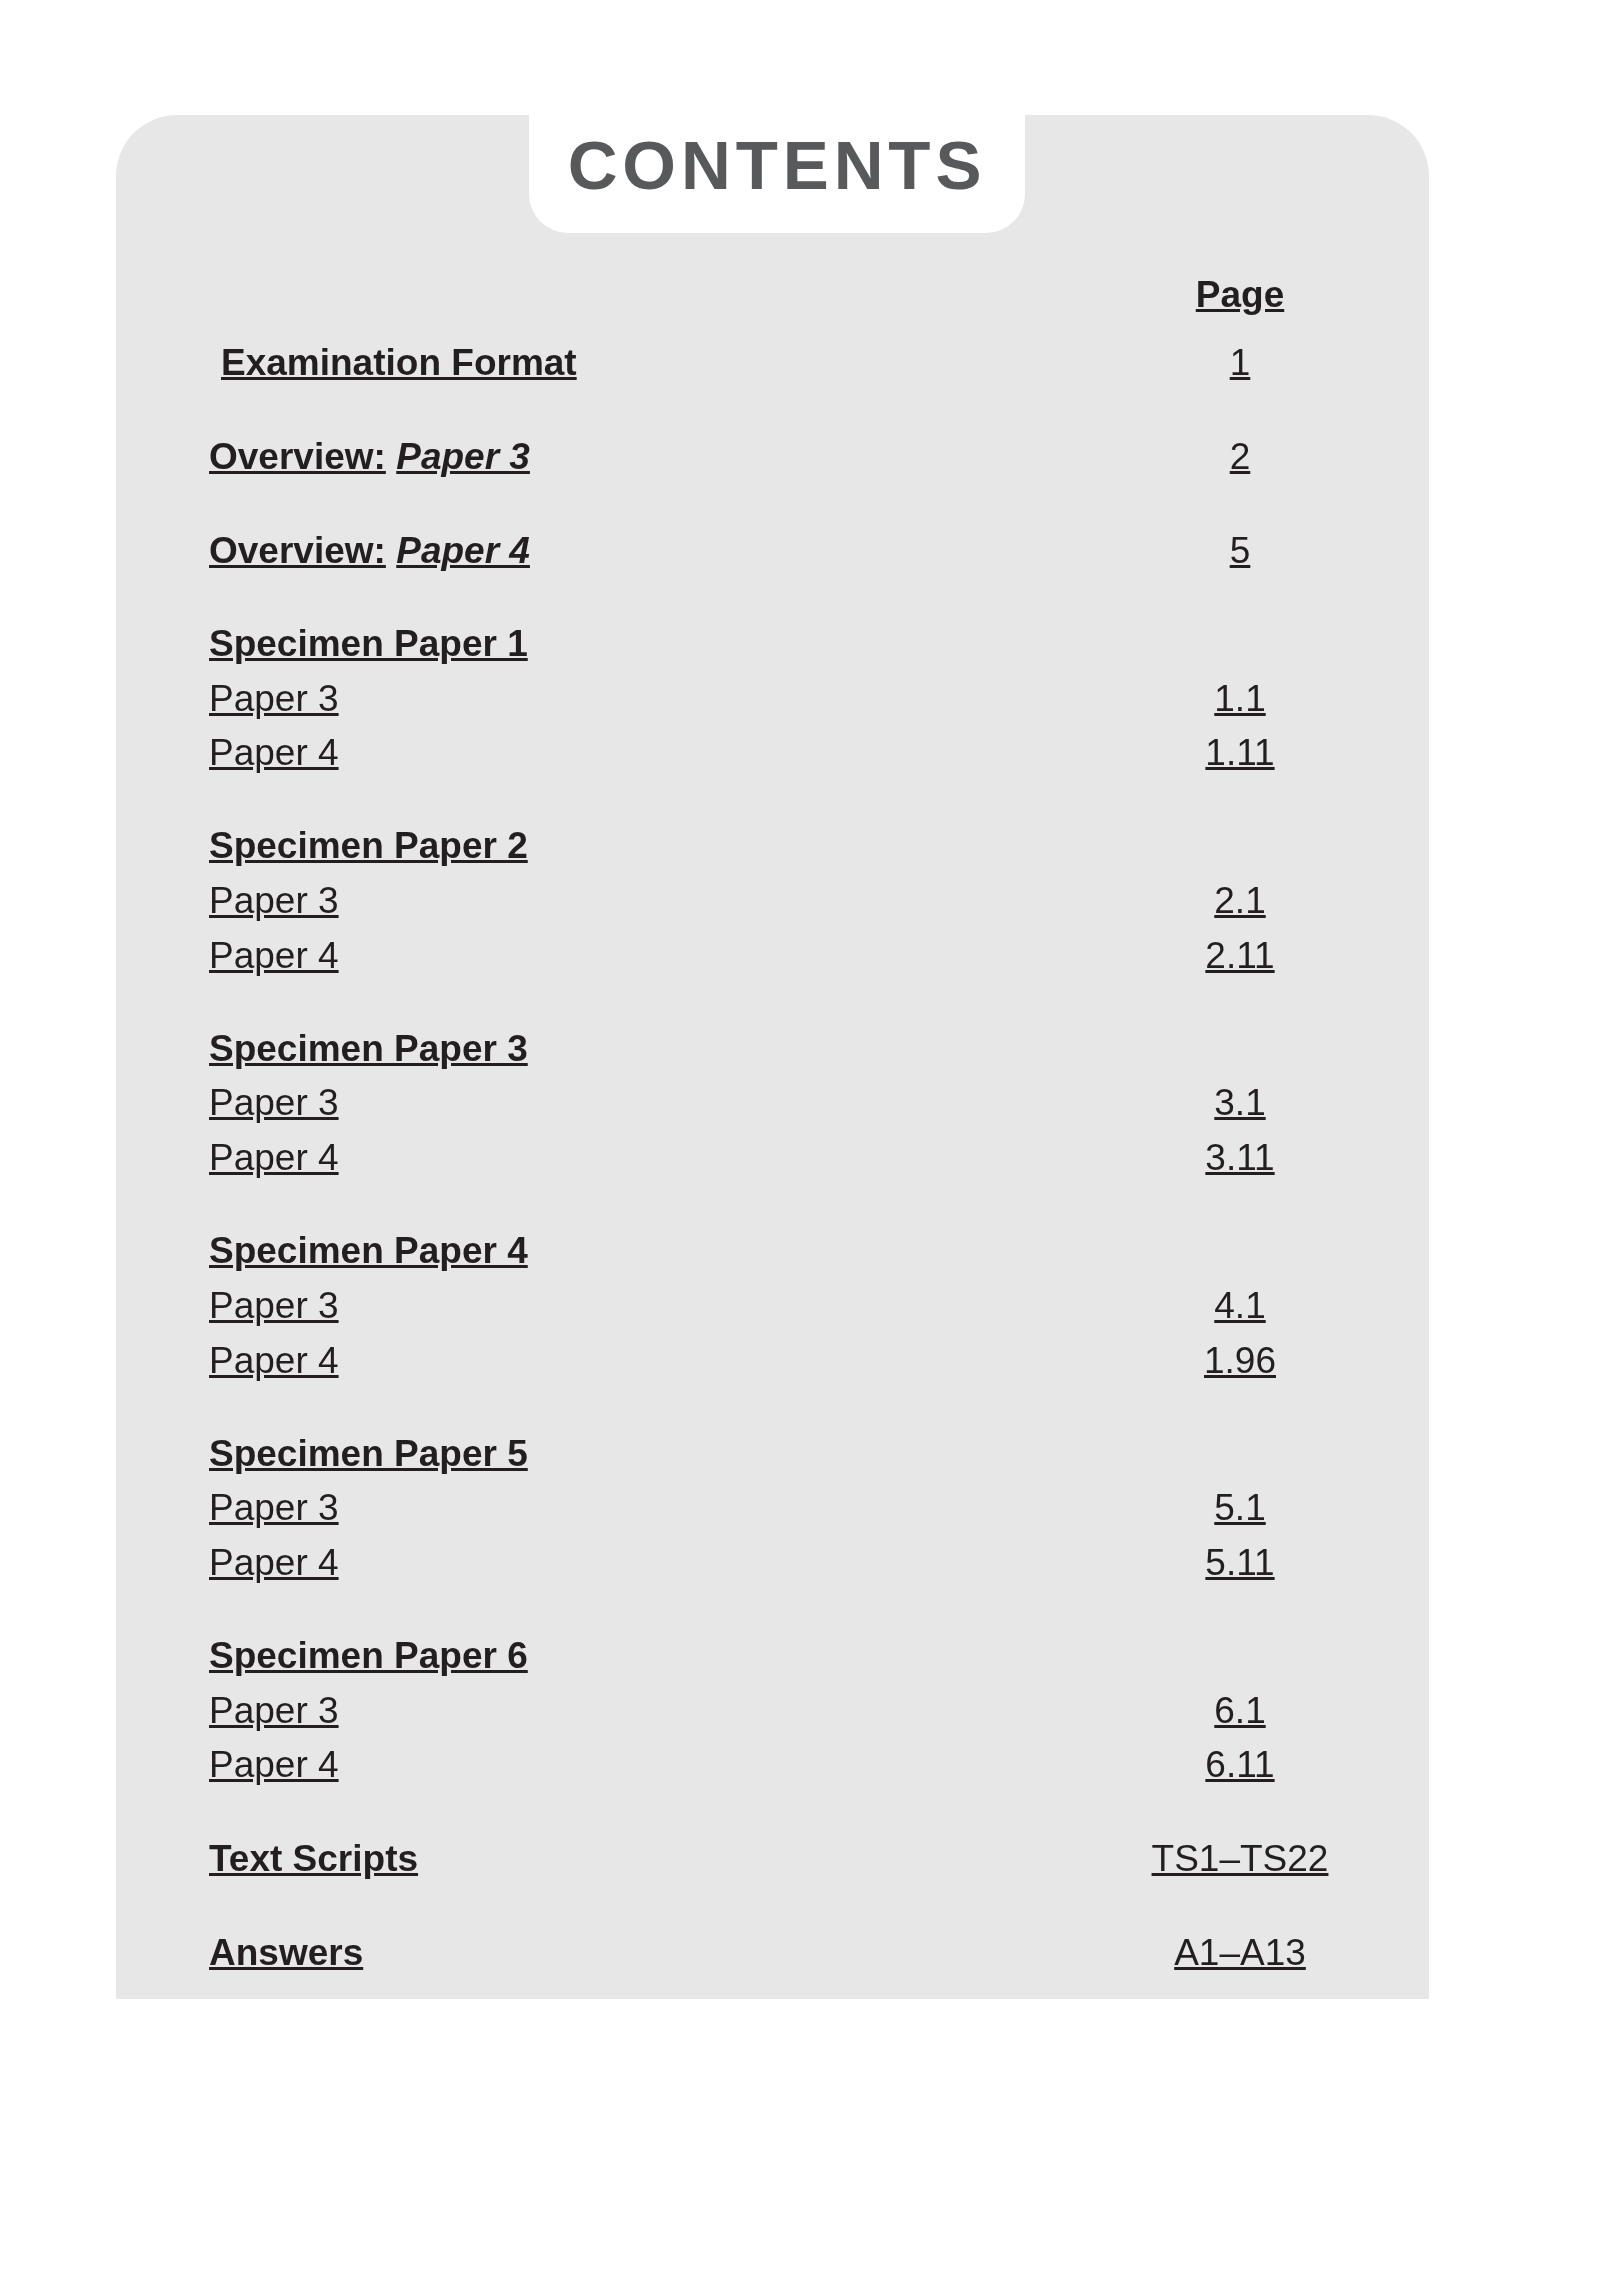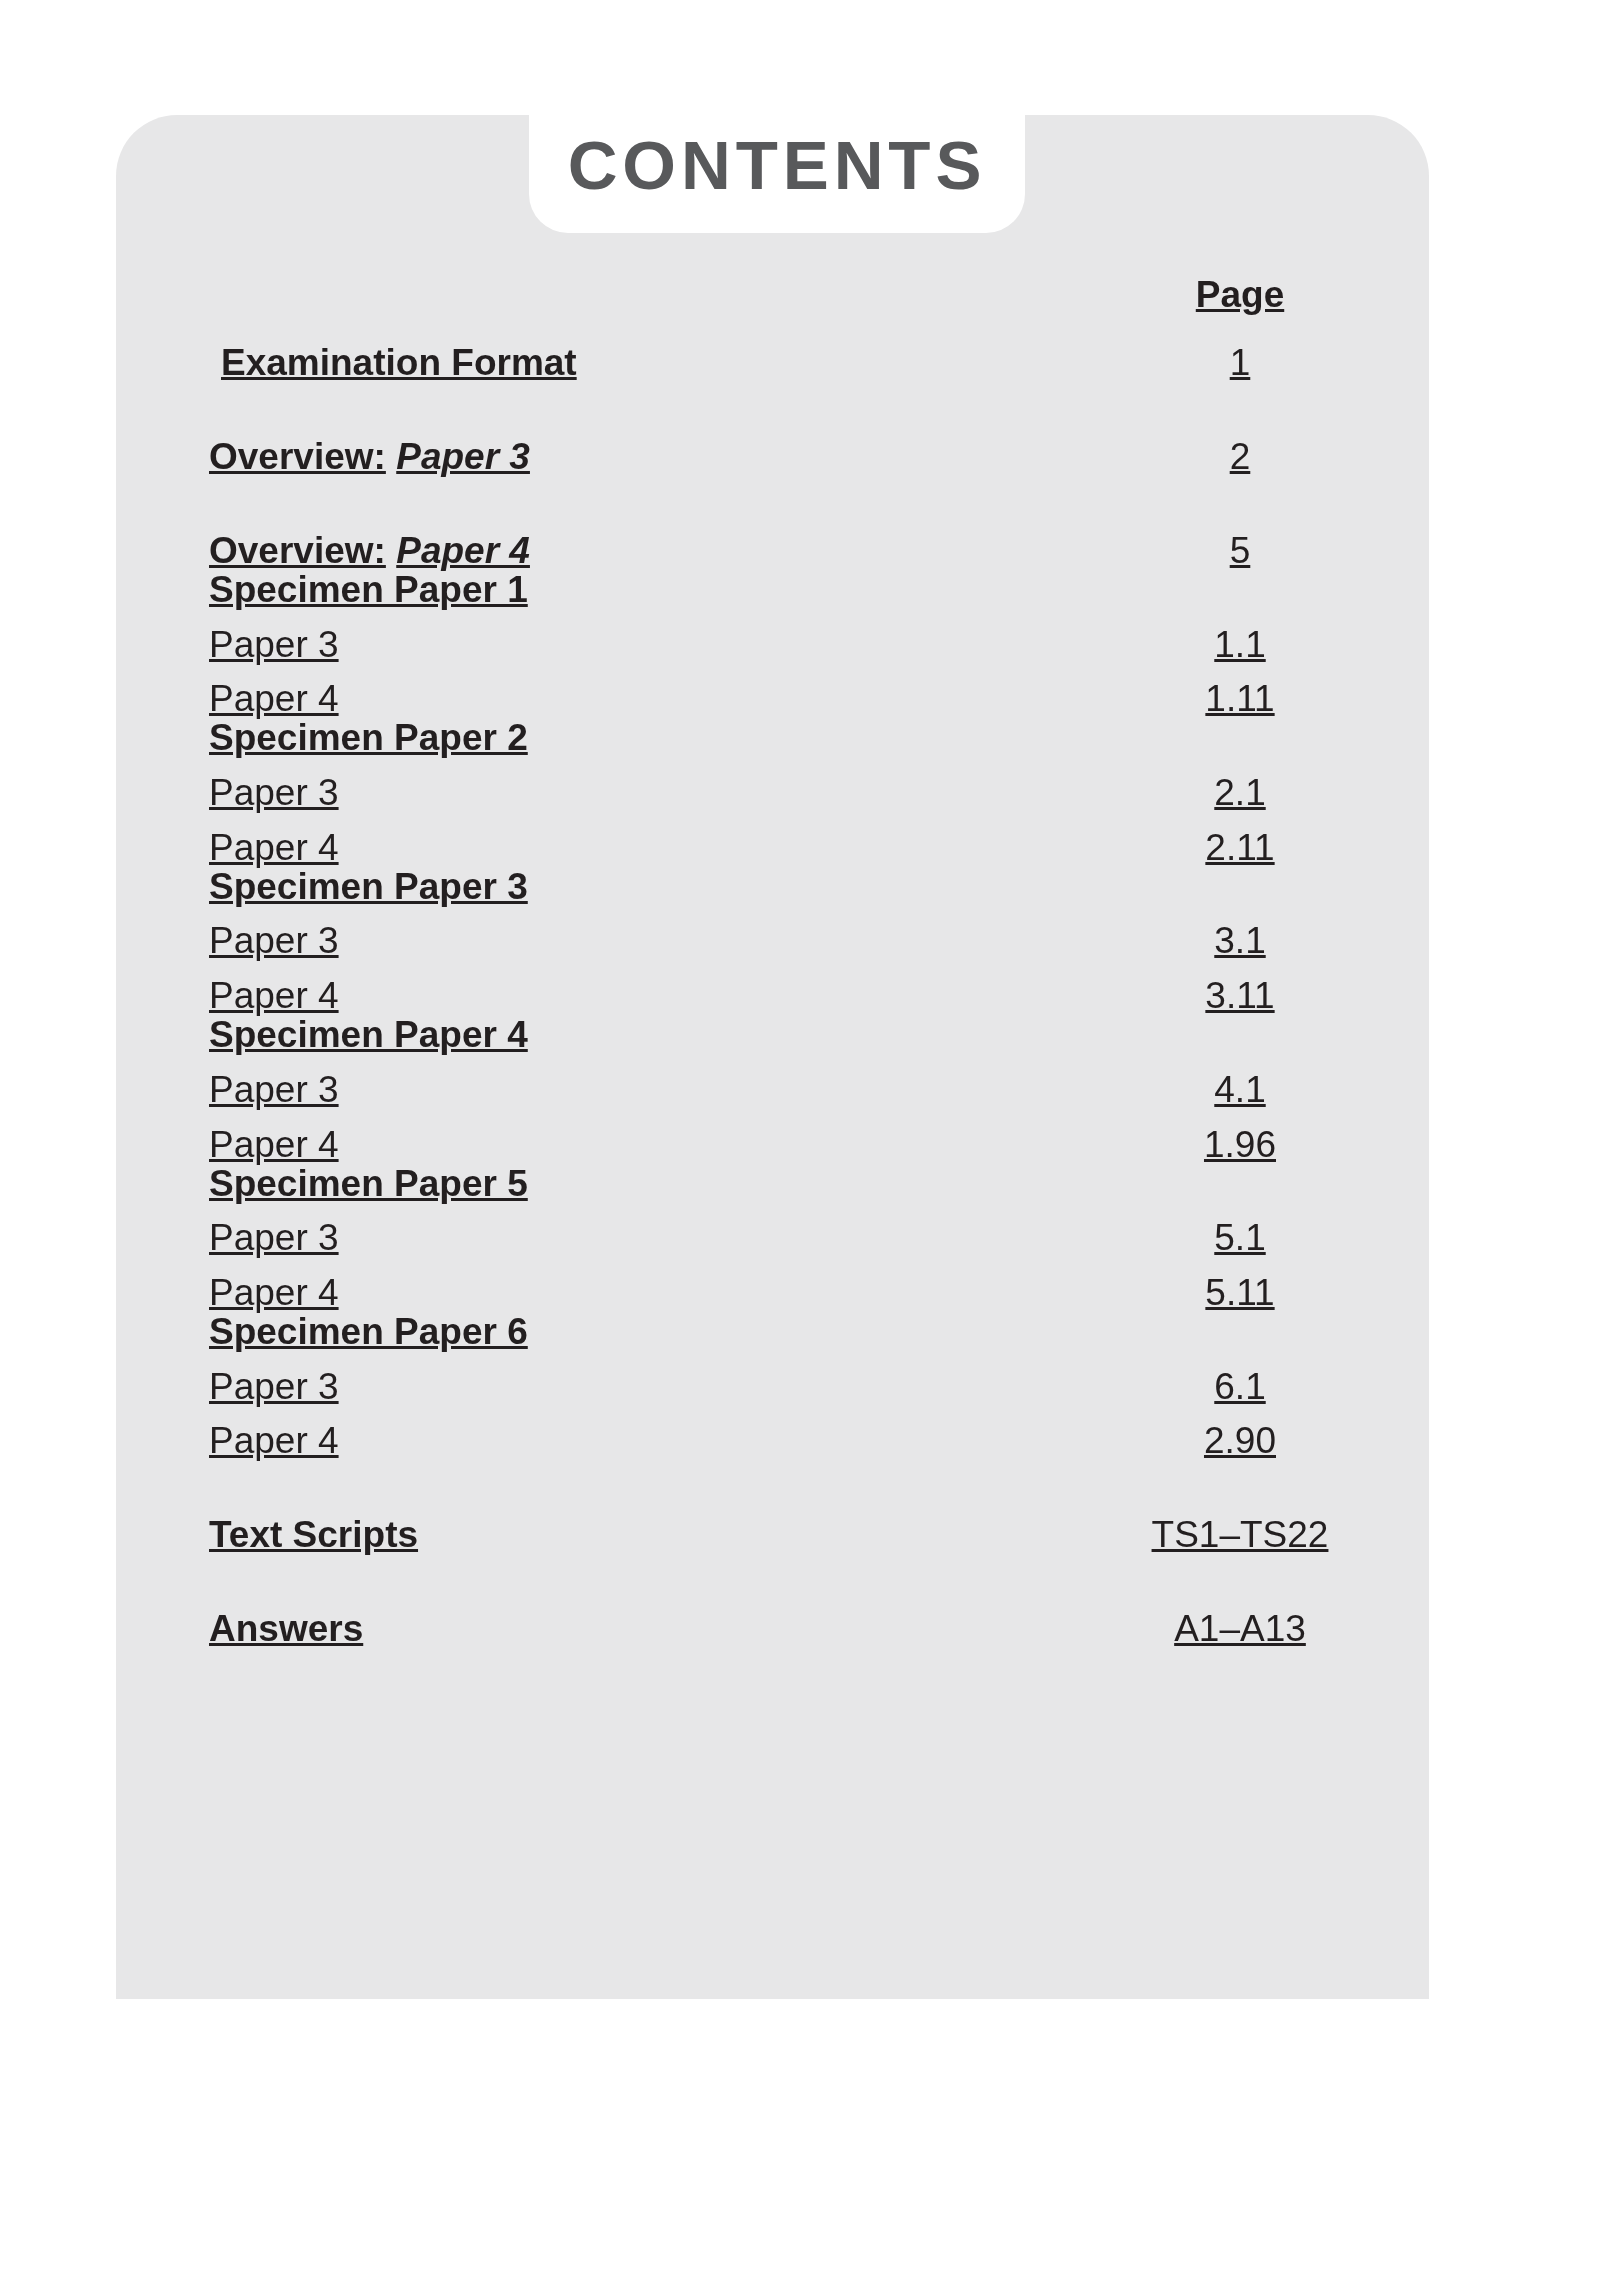--- a/index.html
+++ b/index.html
@@ -71,21 +71,21 @@
   .row .pagecol {
     width: 186px;
     text-align: center;
     font-weight: 400;
     white-space: nowrap;
   }
   .row.header-row .pagecol { font-weight: 700; }
   .row.top { margin-top: 55px; }
   .row.top.first { margin-top: 29px; margin-left: 12px; }
   .row.top .label { font-weight: 700; }
-  .group { }
+  .group { margin-top: 54px; }
   .group .group-header .label { font-weight: 700; }
   .row.sub { margin-top: 15.7px; }
   .row.sub .label { font-weight: 400; }
   .it { font-style: italic; margin-left: 0.28em; }
 </style>
 </head>
 <body>
 
 <div class="page">
 
@@ -187,21 +187,21 @@
           <div class="row group-header">
             <div class="label"><span>Specimen Paper 6</span></div>
             <div class="pagecol"></div>
           </div>
           <div class="row sub">
             <div class="label"><span>Paper 3</span></div>
             <div class="pagecol">6.1</div>
           </div>
           <div class="row sub">
             <div class="label"><span>Paper 4</span></div>
-            <div class="pagecol">2.90</div>
+            <div class="pagecol">6.11</div>
           </div>
         </div>
         <div class="row top">
           <div class="label"><span>Text Scripts</span></div>
           <div class="pagecol">TS1–TS22</div>
         </div>
         <div class="row top">
           <div class="label"><span>Answers</span></div>
           <div class="pagecol">A1–A13</div>
         </div>

